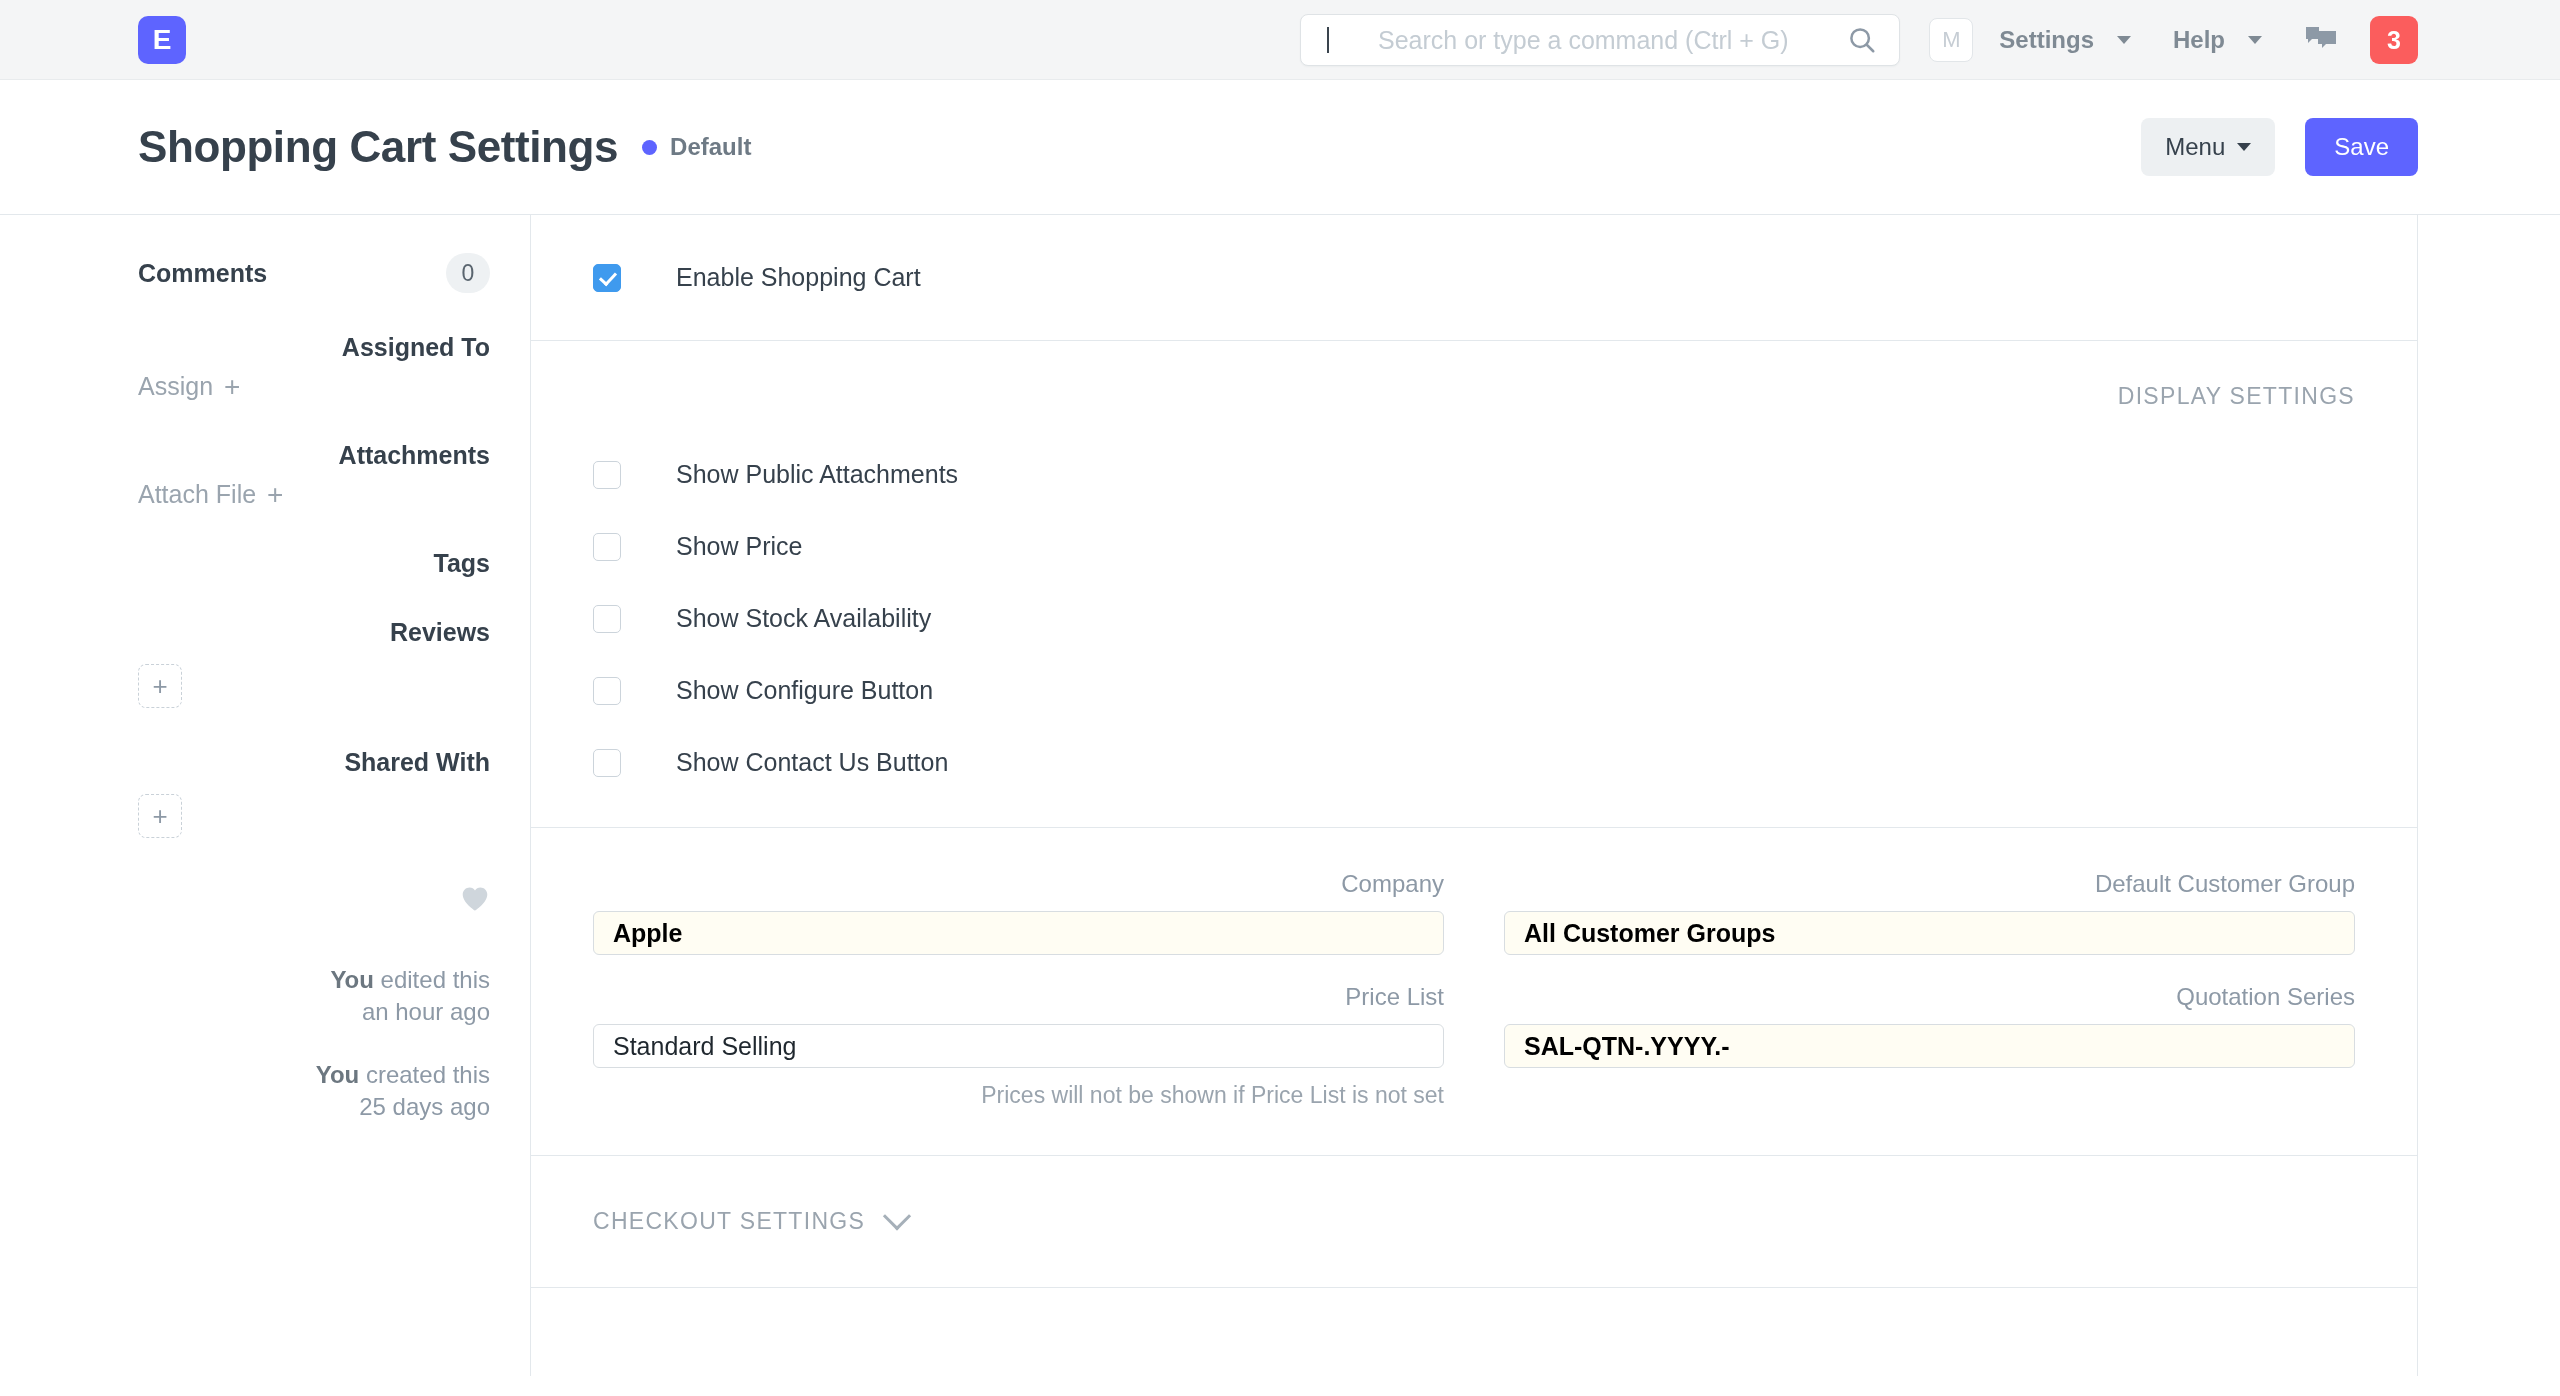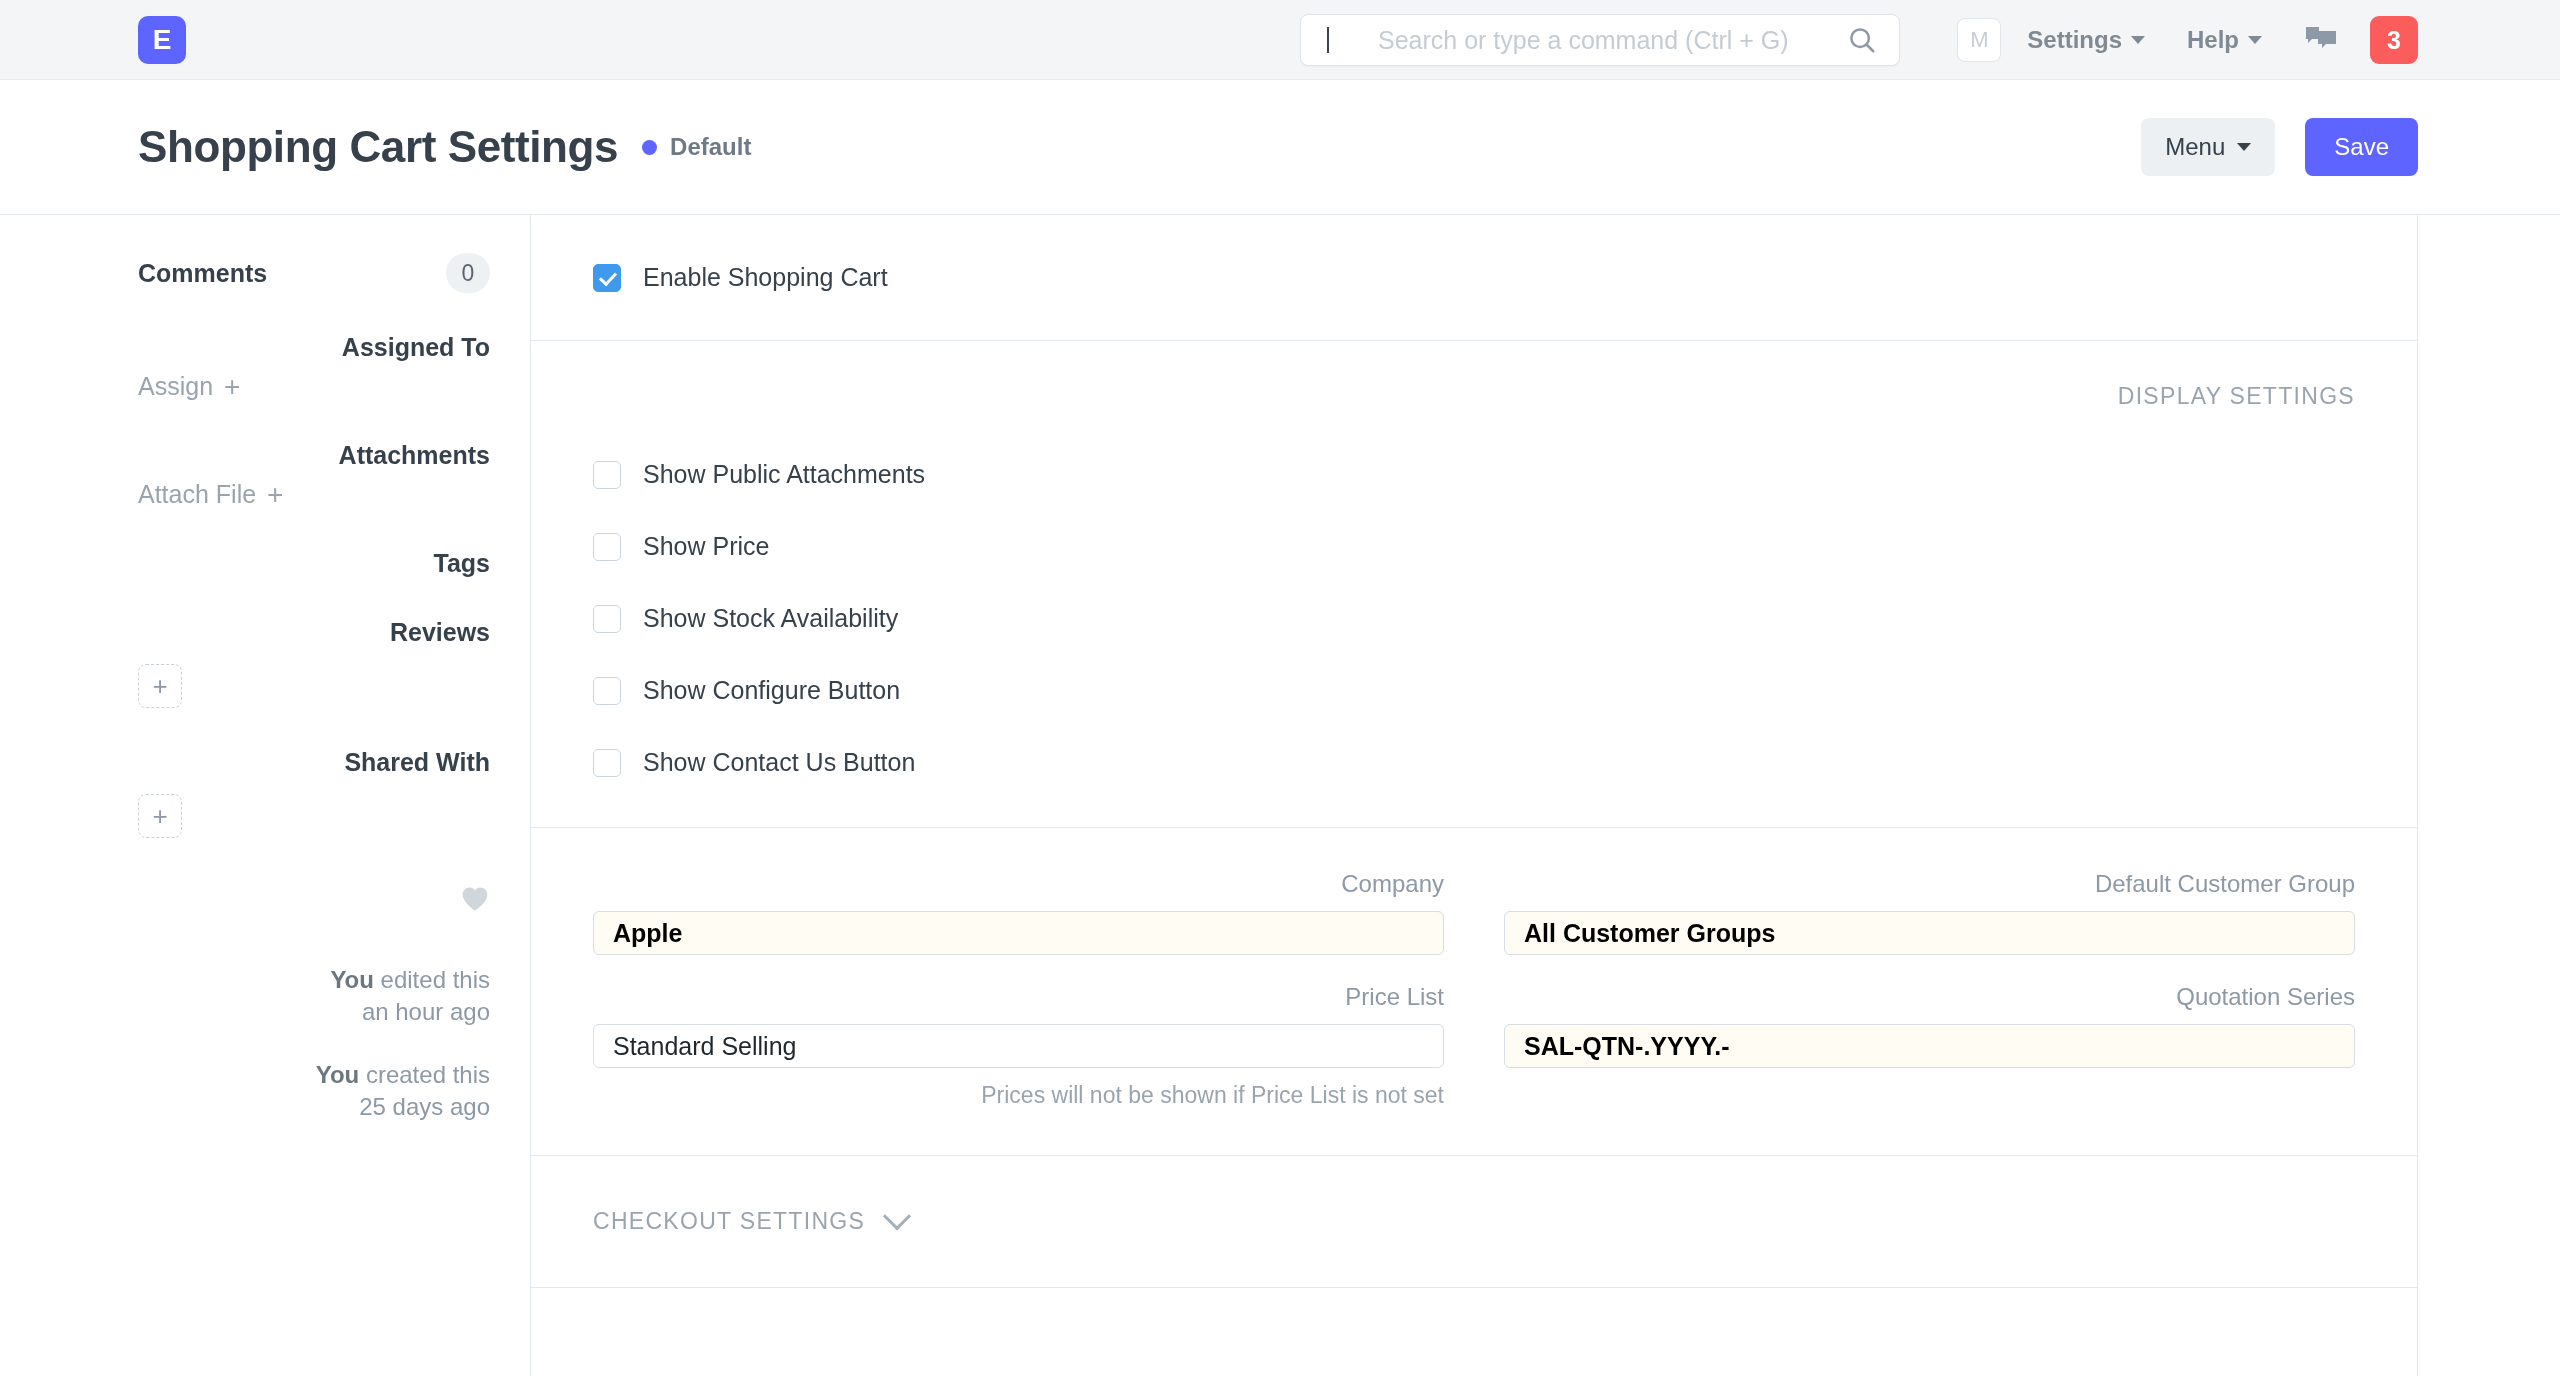--- a/index.html
+++ b/index.html
@@ -77,21 +77,21 @@
     border-radius: 8px;
     display: flex; align-items: center; justify-content: center;
     color: #c6cdd4;
     font-size: 22px;
     font-weight: 400;
     margin-right: 26px;
     background: #fff;
     cursor: pointer;
   }
   .nav-dd {
-    display: flex; align-items: center; gap: 9px;
+    display: flex; align-items: center; gap: 23px;
     font-size: 24px; font-weight: 700;
     color: #7f8a94;
     cursor: pointer;
     margin-right: 42px;
   }
   .caret-down {
     width: 0; height: 0;
     border-left: 7px solid transparent;
     border-right: 7px solid transparent;
     border-top: 8px solid #7f8a94;
@@ -270,20 +270,21 @@
     position: absolute;
     left: 8.5px; top: 4px;
     width: 7px; height: 13px;
     border: solid #fff;
     border-width: 0 3px 3px 0;
     transform: rotate(43deg);
   }
   .cb-label {
     font-size: 25px;
     color: #36414c;
+    margin-left: 33px;
   }
 
   .display-section { padding-top: 42px; padding-bottom: 50px; }
   .display-list { margin-top: 50px; }
   .display-list .cb-row { margin-bottom: 43px; }
   .display-list .cb-row:last-child { margin-bottom: 0; }
 
   
   .form-section { padding-top: 42px; padding-bottom: 46px; }
   .form-grid {

